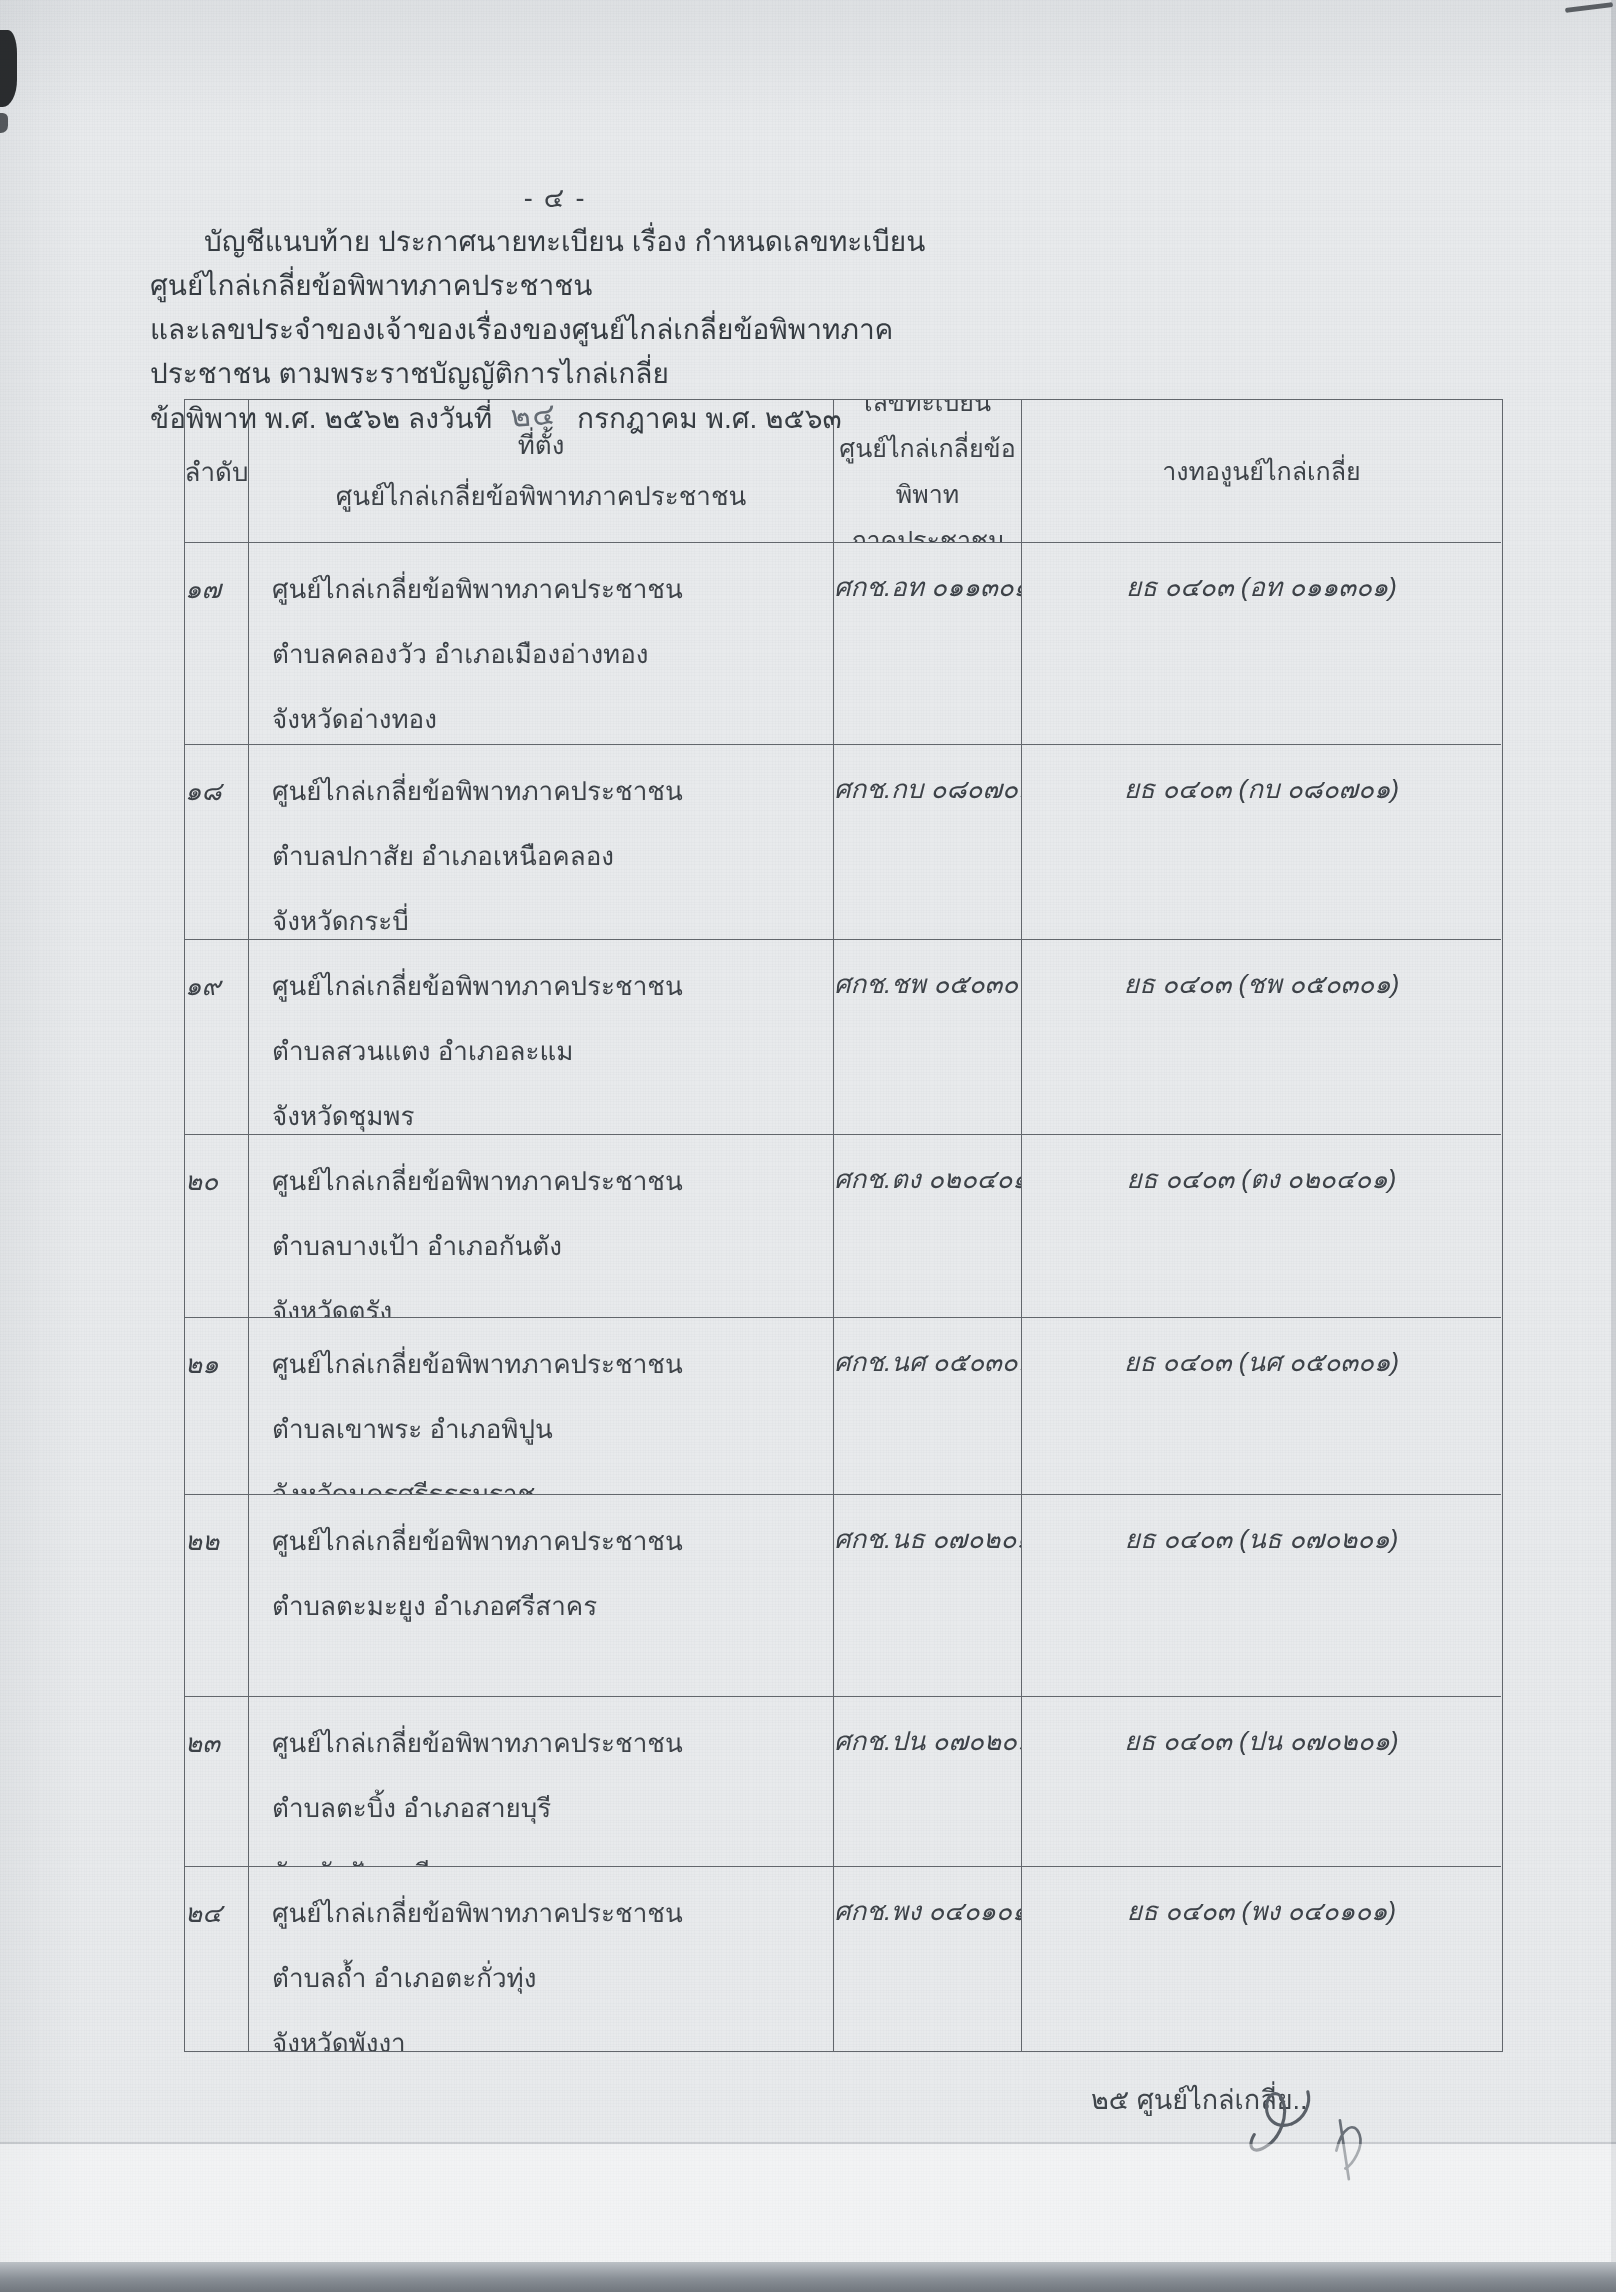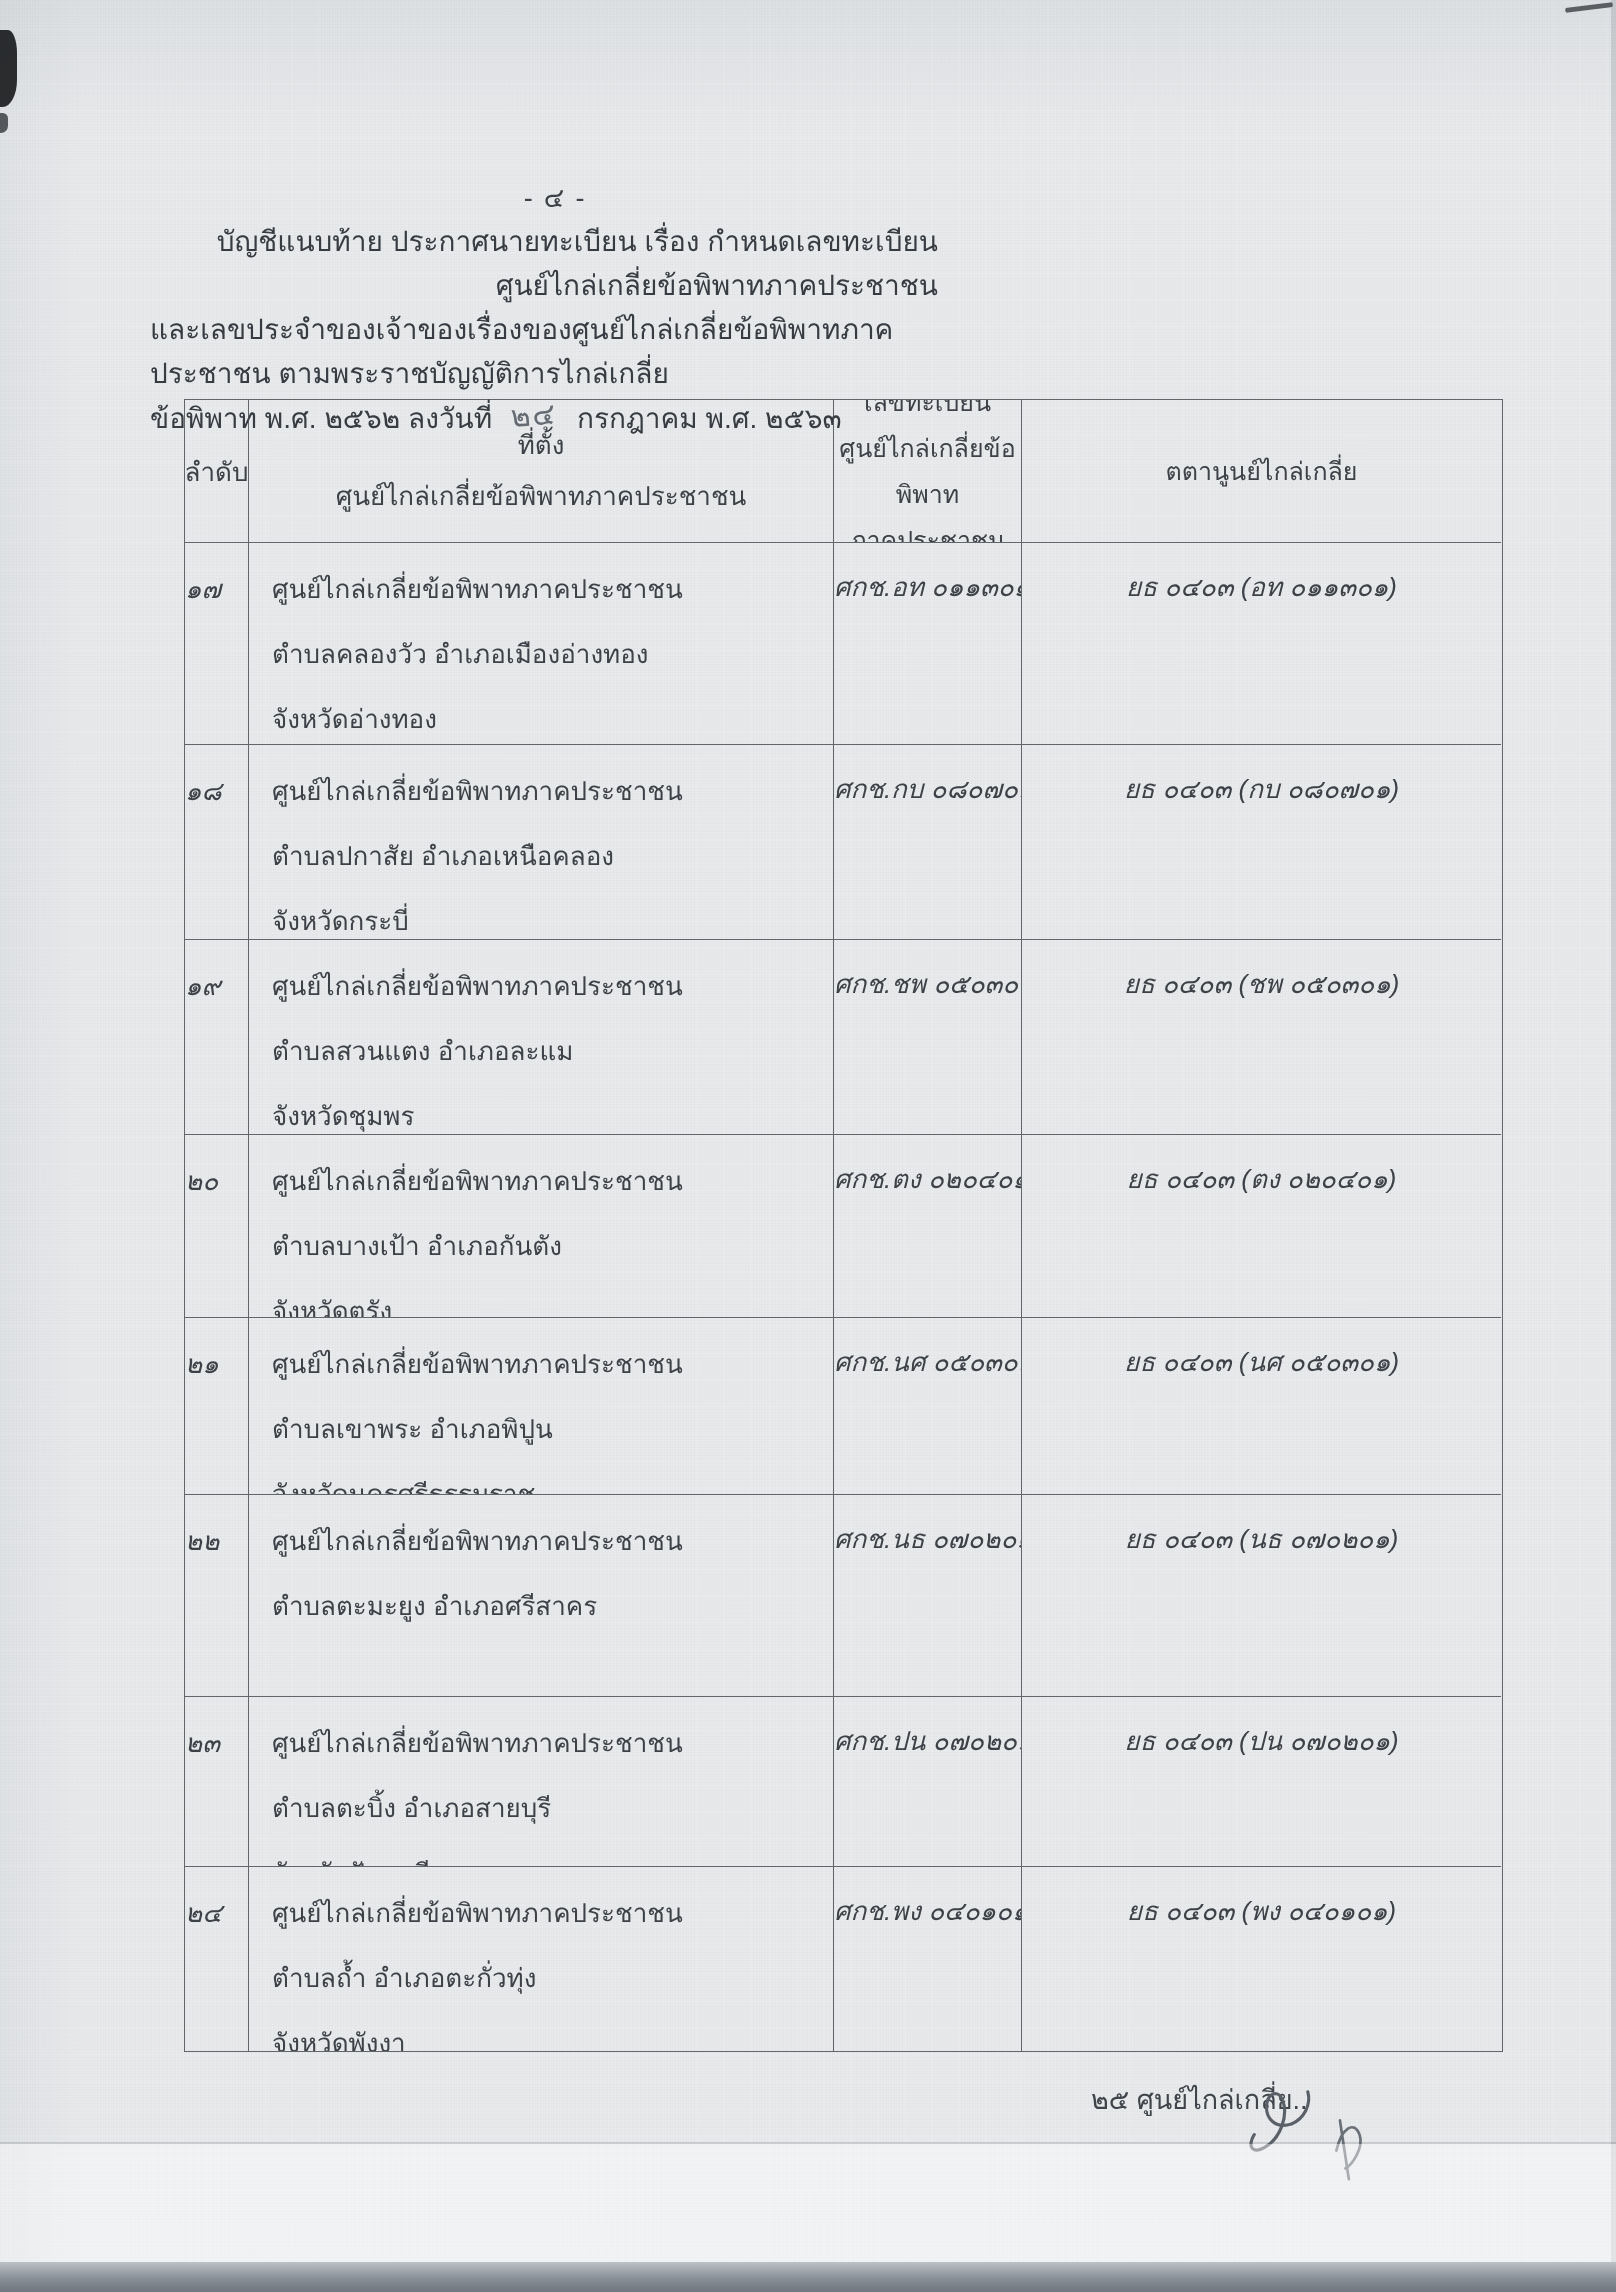--- a/index.html
+++ b/index.html
@@ -60,21 +60,21 @@
   
   .page-number{
     position:absolute;left:479px;top:176px;width:152px;
     text-align:center;font-size:27px;color:var(--ink);letter-spacing:1.8px;
   }
   
   .doc-header{
     position:absolute;left:150px;top:220px;width:788px;
     font-size:28px;line-height:44px;color:#363c42;
   }
-  .h-line.indent{text-indent:54px;text-align:right;}
+  .h-line.indent{text-indent:54px;}
   .handwritten-day{
     display:inline-block;color:#646b73;font-size:30px;
     transform:rotate(-4deg) translateY(-2.7px);
     margin:0 12.5px 0 10.7px;letter-spacing:1.8px;
   }
   
   .reg-table{
     position:absolute;left:184px;top:399px;width:1317px;
     display:grid;
     grid-template-columns:64px 585px 188px 479px;
@@ -140,21 +140,21 @@
       <div>ที่ตั้ง</div>
       <div>ศูนย์ไกล่เกลี่ยข้อพิพาทภาคประชาชน</div>
     </div>
     <div class="cell head c3">
       <div>เลขทะเบียน</div>
       <div>ศูนย์ไกล่เกลี่ยข้อพิพาท</div>
       <div>ภาคประชาชน</div>
     </div>
     <div class="cell head c4">
       <div>เลขประจำของเจ้าของเรื่อง</div>
-      <div>ตตานูนย์ไกล่เกลี่ย</div>
+      <div>างทองูนย์ไกล่เกลี่ย</div>
       <div>ข้อพิพาทภาคประชาชน</div>
     </div>
 
     <div class="cell num c1">๑๗</div>
     <div class="cell loc c2">
       <div>ศูนย์ไกล่เกลี่ยข้อพิพาทภาคประชาชน</div>
       <div>ตำบลคลองวัว อำเภอเมืองอ่างทอง</div>
       <div>จังหวัดอ่างทอง</div>
     </div>
     <div class="cell reg c3">ศกช.อท ๐๑๑๓๐๑</div>

